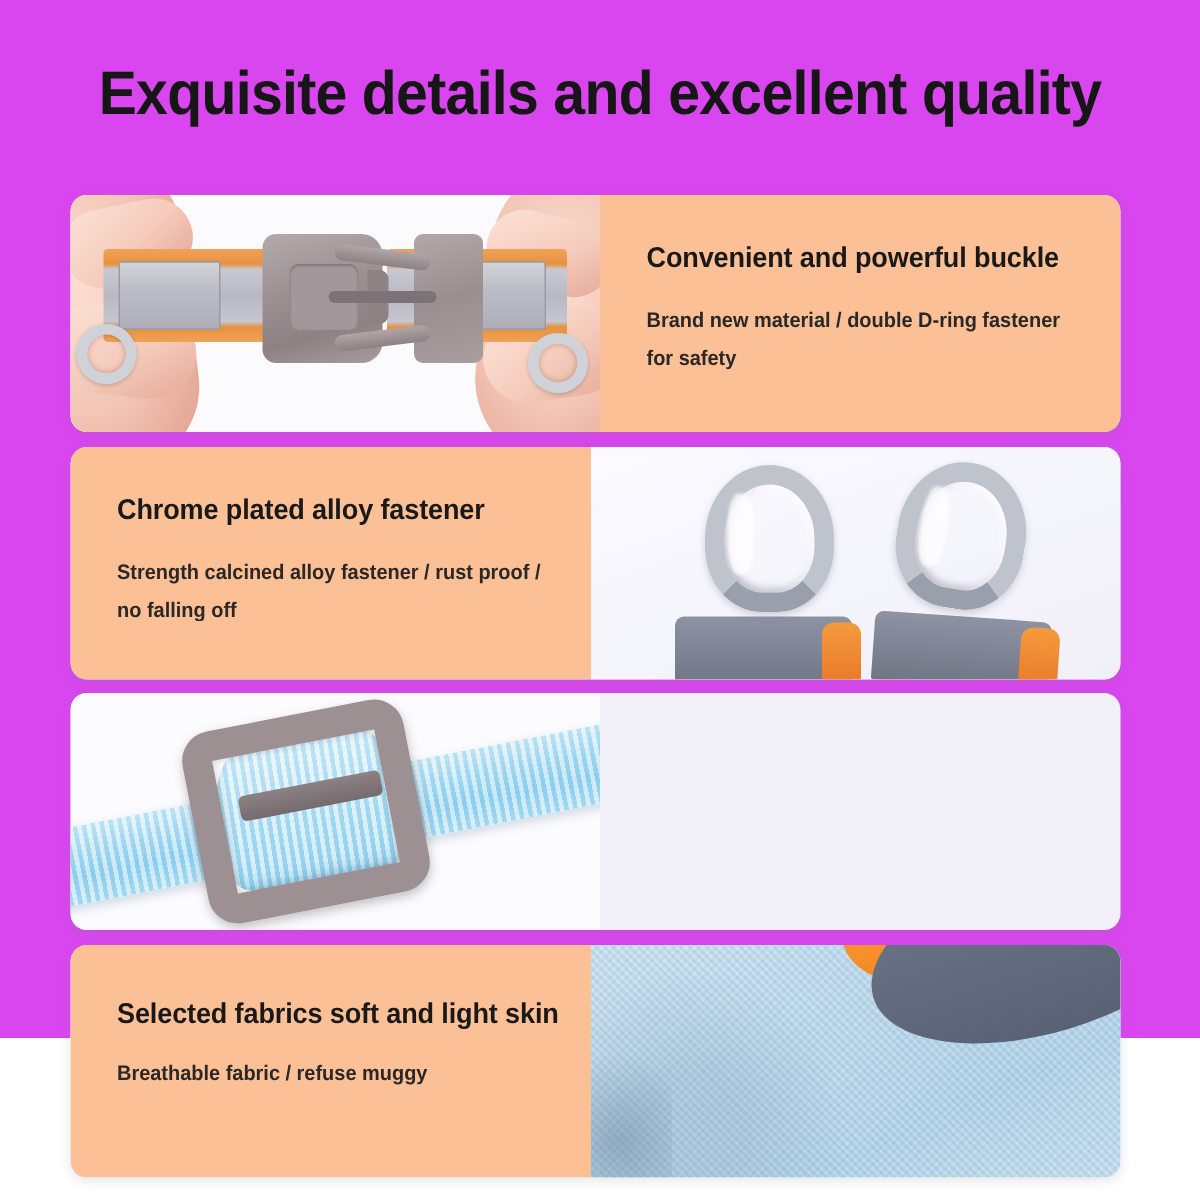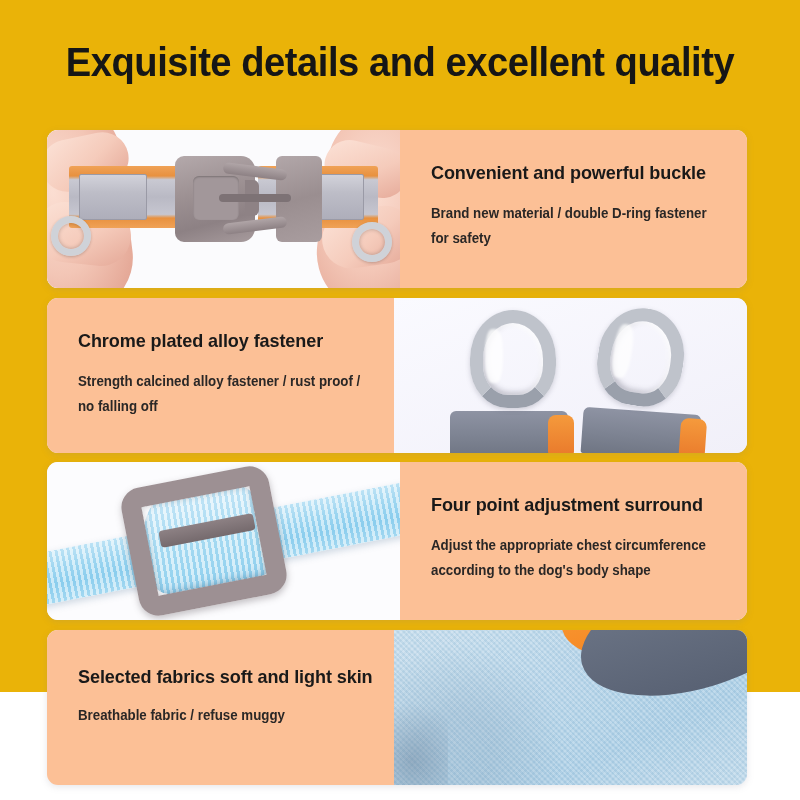--- a/index.html
+++ b/index.html
@@ -4,21 +4,21 @@
 <style>
   * { margin:0; padding:0; box-sizing:border-box; }
 
   html, body {
     width:800px; height:800px;
     background:#ffffff;
     font-family:"Liberation Sans", sans-serif;
     overflow:hidden;
   }
 
-  #page { position:relative; width:800px; height:692px; background:#eab308; }
+  #page { position:relative; width:800px; height:692px; background:#d946ef; }
 
   
   .page-title {
     position:absolute;
     left:0; right:0; top:38px;
     text-align:center;
     font-family:"Liberation Sans Narrow","Liberation Sans", sans-serif;
     font-weight:bold;
     font-size:41px;
     line-height:48px;
@@ -290,26 +290,20 @@
 
   <div class="feature-row row-3">
 
     <div class="photo-cell ph3">
       <div class="belt"></div>
       <div class="belt-loop"></div>
       <div class="slider"></div>
       <div class="slider-bar"></div>
     </div>
 
-    <div class="text-cell">
-      <div class="text-inner">
-        <div class="feature-heading">Four point adjustment surround</div>
-        <div class="feature-desc">Adjust the appropriate chest circumference according to the dog's body shape</div>
-      </div>
-    </div>
   </div>
 
   <div class="feature-row row-4">
 
     <div class="text-cell">
       <div class="text-inner">
         <div class="feature-heading">Selected fabrics soft and light skin</div>
         <div class="feature-desc">Breathable fabric / refuse muggy</div>
       </div>
     </div>

